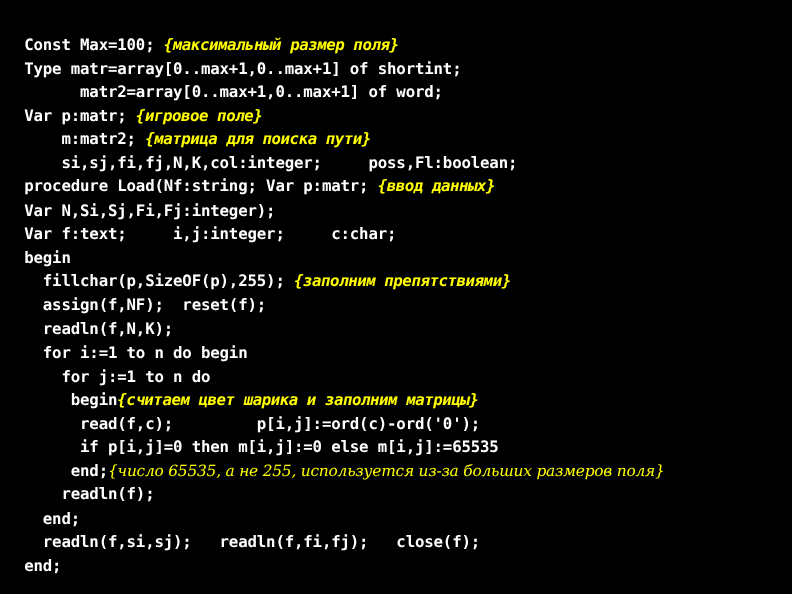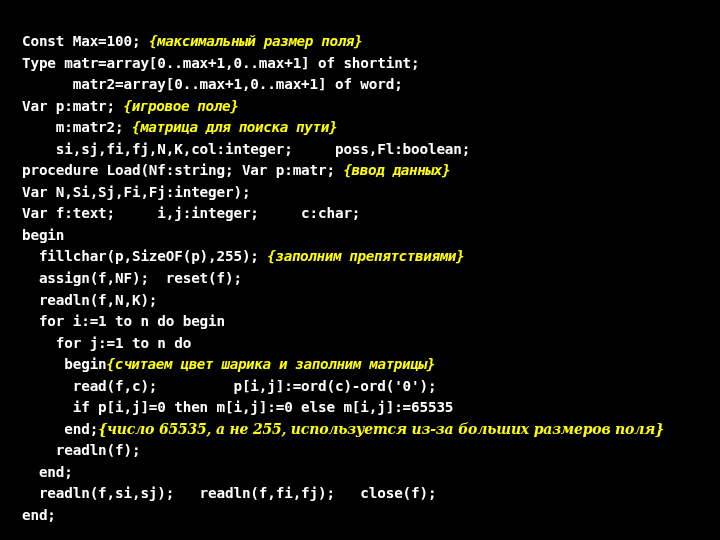--- a/index.html
+++ b/index.html
@@ -50,21 +50,21 @@
   .tok-comment {
     color: #ffff00;
     font-style: italic;
     font-weight: bold;
     font-family: "DejaVu Sans Mono", "Liberation Mono", monospace;
     letter-spacing: -0.4px;
   }
   .tok-comment-serif {
     color: #ffff00;
     font-style: italic;
-    font-weight: bold;
+    font-weight: normal;
     font-family: "DejaVu Serif", "Liberation Serif", serif;
     font-size: 14px;
     letter-spacing: -0.2px;
   }
 </style>
 </head>
 <body>
 
 <div id="slide">
   <div id="code-listing"><span class="code-line"><span class="tok tok-code">Const Max=100; </span><span class="tok tok-comment">{максимальный размер поля}</span></span><span class="code-line"><span class="tok tok-code">Type matr=array[0..max+1,0..max+1] of shortint;</span></span><span class="code-line"><span class="tok tok-code">      matr2=array[0..max+1,0..max+1] of word;</span></span><span class="code-line"><span class="tok tok-code">Var p:matr; </span><span class="tok tok-comment">{игровое поле}</span></span><span class="code-line"><span class="tok tok-code">    m:matr2; </span><span class="tok tok-comment">{матрица для поиска пути}</span></span><span class="code-line"><span class="tok tok-code">    si,sj,fi,fj,N,K,col:integer;     poss,Fl:boolean;</span></span><span class="code-line"><span class="tok tok-code">procedure Load(Nf:string; Var p:matr; </span><span class="tok tok-comment">{ввод данных}</span></span><span class="code-line"><span class="tok tok-code">Var N,Si,Sj,Fi,Fj:integer);</span></span><span class="code-line"><span class="tok tok-code">Var f:text;     i,j:integer;     c:char;</span></span><span class="code-line"><span class="tok tok-code">begin</span></span><span class="code-line"><span class="tok tok-code">  fillchar(p,SizeOF(p),255); </span><span class="tok tok-comment">{заполним препятствиями}</span></span><span class="code-line"><span class="tok tok-code">  assign(f,NF);  reset(f);</span></span><span class="code-line"><span class="tok tok-code">  readln(f,N,K);</span></span><span class="code-line"><span class="tok tok-code">  for i:=1 to n do begin</span></span><span class="code-line"><span class="tok tok-code">    for j:=1 to n do</span></span><span class="code-line"><span class="tok tok-code">     begin</span><span class="tok tok-comment">{считаем цвет шарика и заполним матрицы}</span></span><span class="code-line"><span class="tok tok-code">      read(f,c);         p[i,j]:=ord(c)-ord('0');</span></span><span class="code-line"><span class="tok tok-code">      if p[i,j]=0 then m[i,j]:=0 else m[i,j]:=65535</span></span><span class="code-line"><span class="tok tok-code">     end;</span><span class="tok tok-comment-serif">{число 65535, а не 255, используется из-за больших размеров поля}</span></span><span class="code-line"><span class="tok tok-code">    readln(f);</span></span><span class="code-line"><span class="tok tok-code">  end;</span></span><span class="code-line"><span class="tok tok-code">  readln(f,si,sj);   readln(f,fi,fj);   close(f);</span></span><span class="code-line"><span class="tok tok-code">end;</span></span></div>

